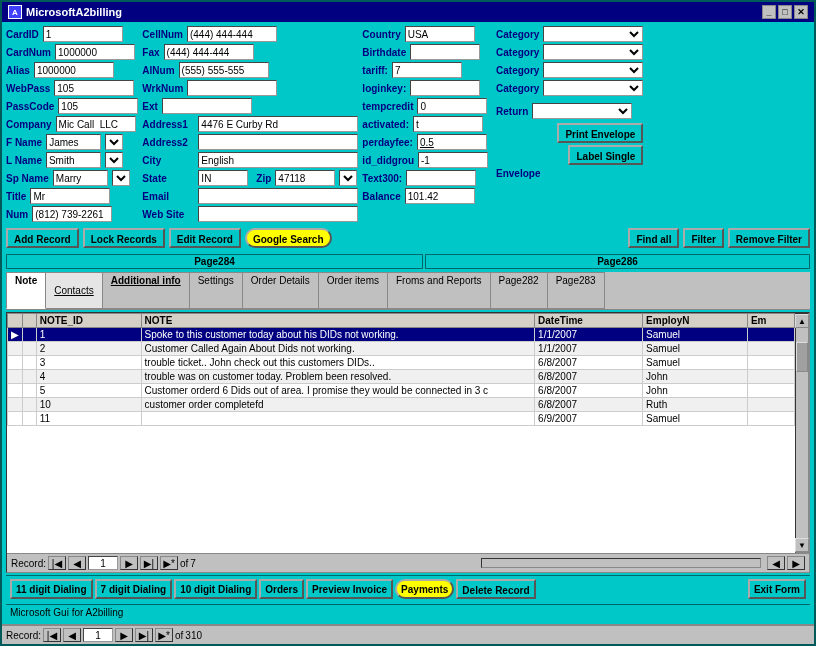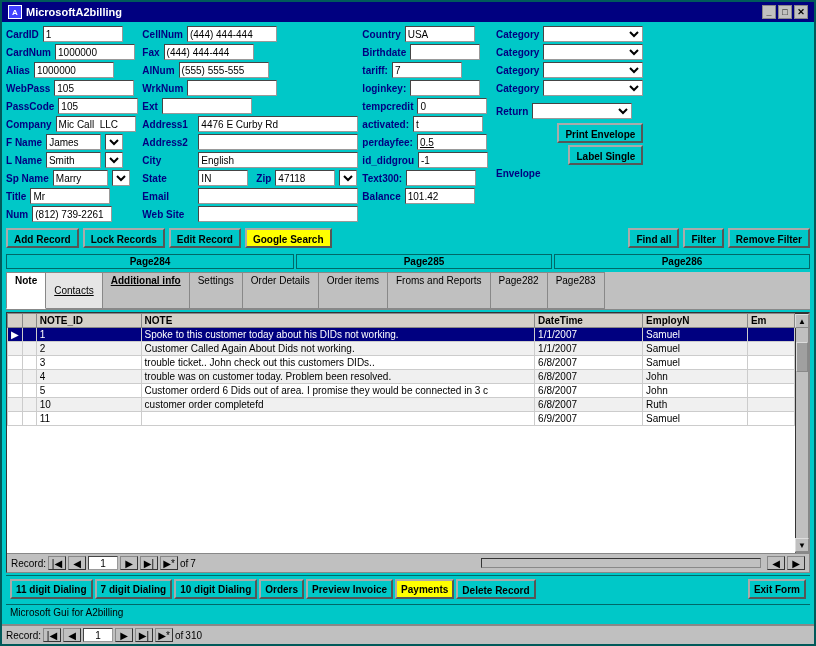--- a/index.html
+++ b/index.html
@@ -20,21 +20,21 @@
     .row-group { display: flex; gap: 4px; align-items: center; margin-bottom: 1px; }
     
     .col-label { color: #000080; font-weight: bold; font-size: 10px; white-space: nowrap; }
     
     input[type="text"] { height: 16px; border: 1px inset #999; background: white; font-size: 10px; padding: 0 2px; outline: none; }
     
     select { height: 16px; border: 1px inset #999; background: white; font-size: 10px; padding: 0; }
     
     .btn { height: 20px; background: #00c8c8; border: 2px outset #aaa; font-size: 10px; cursor: pointer; padding: 4px 6px; font-weight: bold; }
     .btn-cyan { background: #00c8c8; }
-    .btn-yellow { background: #ffff00; }
+    .btn-yellow { background: #ffff00; border-radius: 10px; }
     
     .toolbar { display: flex; gap: 4px; align-items: center; padding: 3px 0; }
     
     .notes-table { width: 100%; border-collapse: collapse; background: white; font-size: 10px; }
     .notes-table th { background: #d4d0c8; border: 1px solid #888; padding: 1px 3px; text-align: left; font-size: 10px; }
     .notes-table td { border: 1px solid #ccc; padding: 1px 3px; font-size: 10px; white-space: nowrap; overflow: hidden; }
     .notes-table tr:nth-child(even) { background: #f0f0f0; }
     
     .record-nav { display: flex; align-items: center; gap: 2px; padding: 2px 4px; background: #c0c0c0; font-size: 10px; border-top: 1px solid #888; }
     .nav-btn { width: 18px; height: 14px; background: #c0c0c0; border: 1px outset #888; font-size: 10px; cursor: pointer; display: flex; align-items: center; justify-content: center; }
@@ -253,21 +253,20 @@
       <button class="btn btn-cyan">Edit Record</button>
       <button class="btn btn-yellow" style="background:#ffff00;font-weight:bold;">Google Search</button>
       <div style="flex:1;"></div>
       <button class="btn btn-cyan">Find all</button>
       <button class="btn btn-cyan">Filter</button>
       <button class="btn btn-cyan">Remove Filter</button>
     </div>
 
     <div style="display:flex; gap:2px; background:#00c8c8; padding:1px 0;">
       <div style="flex:1;display:flex;justify-content:center;background:#00c8c8;border:1px solid #006868;padding:1px 20px;font-size:10px;font-weight:bold;cursor:pointer;">Page284</div>
-      <div style="flex:1;display:flex;justify-content:center;background:#00c8c8;border:1px solid #006868;padding:1px 4px;font-size:10px;font-weight:bold;cursor:pointer;">Page285</div>
       <div style="flex:1;display:flex;justify-content:center;background:#00c8c8;border:1px solid #006868;padding:1px 4px;font-size:10px;font-weight:bold;cursor:pointer;">Page286</div>
     </div>
 
     <div style="display:flex; background:#c0c0c0; border-bottom:1px solid #888;">
       <div style="background:white;border:1px solid #888;border-bottom:1px solid white;padding:2px 8px;font-size:10px;cursor:pointer;font-weight:bold;">Note</div>
       <div style="background:#e5e5e5;border:1px solid #888;border-left:none;padding:12px 8px;font-size:10px;cursor:pointer;text-decoration:underline;">Contacts</div>
       <div style="background:#c0c0c0;border:1px solid #888;border-left:none;padding:2px 8px;font-size:10px;cursor:pointer;text-decoration:underline;font-weight:bold;">Additional info</div>
       <div style="background:#c0c0c0;border:1px solid #888;border-left:none;padding:2px 8px;font-size:10px;cursor:pointer;">Settings</div>
       <div style="background:#c0c0c0;border:1px solid #888;border-left:none;padding:2px 8px;font-size:10px;cursor:pointer;">Order Details</div>
       <div style="background:#c0c0c0;border:1px solid #888;border-left:none;padding:2px 8px;font-size:10px;cursor:pointer;">Order items</div>

